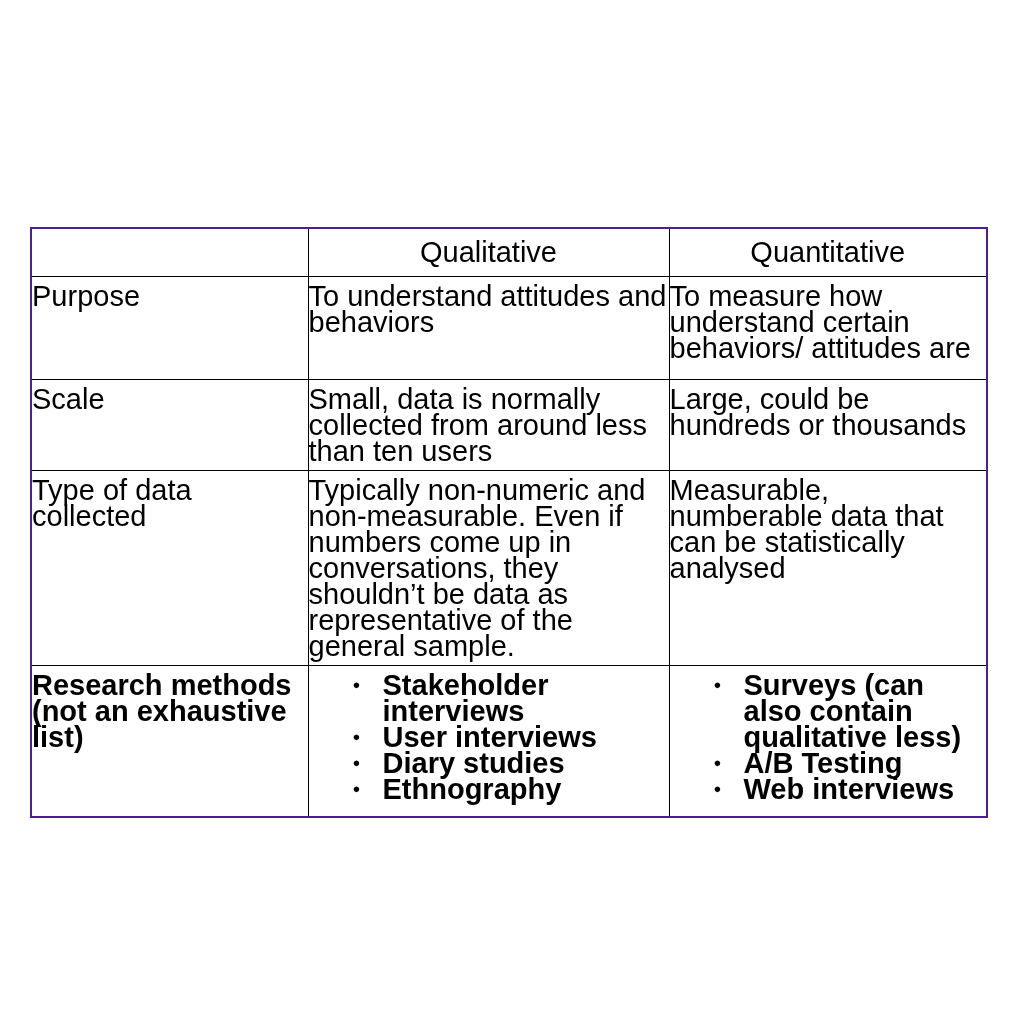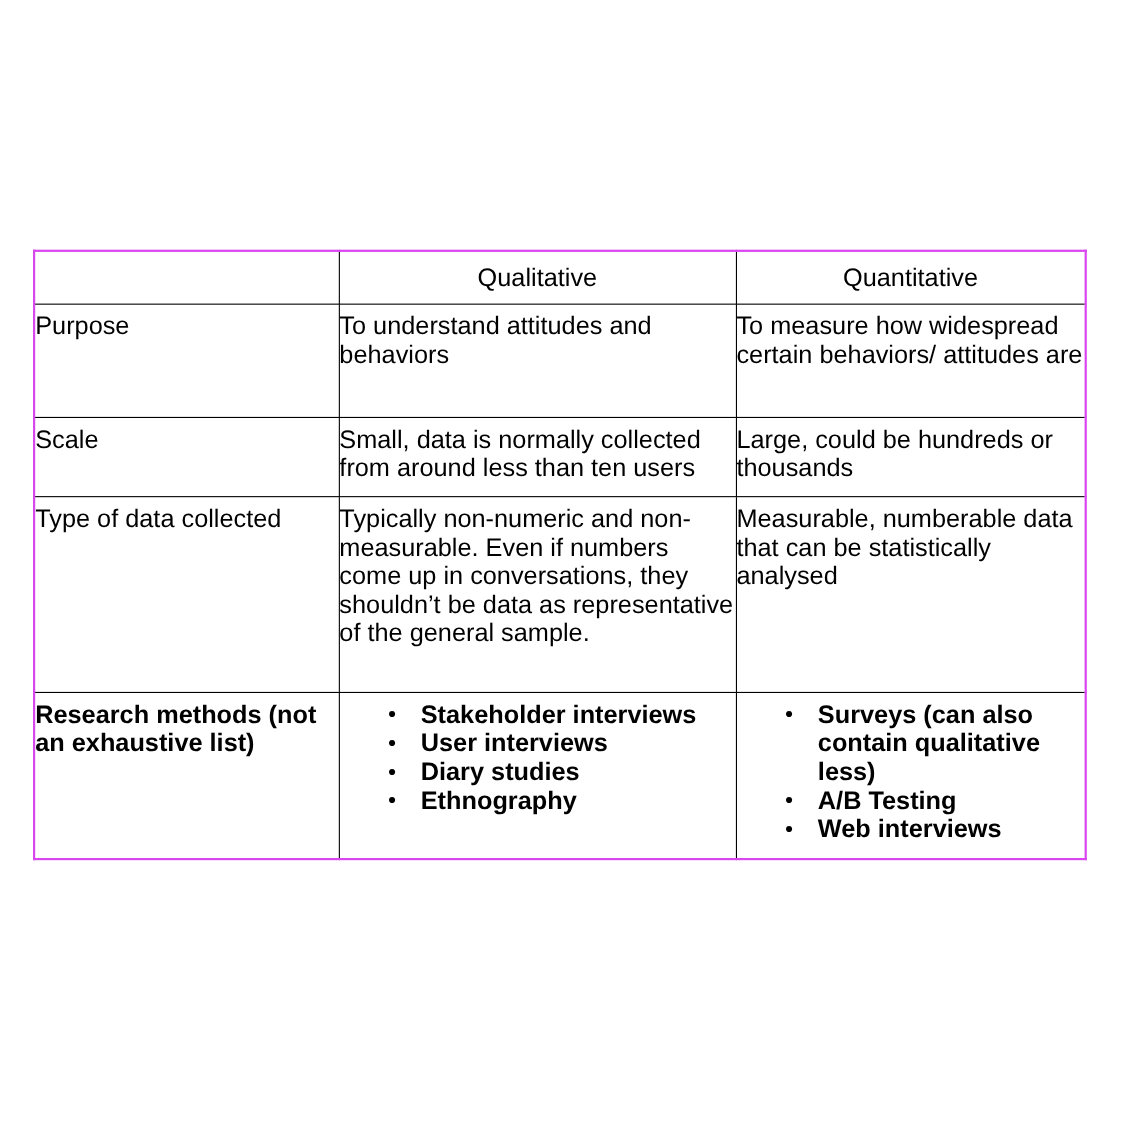--- a/index.html
+++ b/index.html
@@ -15,23 +15,23 @@
     width: 1024px; height: 1024px;
     background: #ffffff;
     overflow: hidden;
   }
   table.cmp {
     position: absolute;
     left: 30px; top: 227px;
     width: 956px;
     border-collapse: collapse;
     table-layout: fixed;
-    font-size: 23px;
+    font-size: 29px;
     line-height: 26px;
-    border: 2px solid #d946ef;
+    border: 2px solid #4c1d95;
   }
   table.cmp col.c1 { width: 277px; }
   table.cmp col.c2 { width: 361px; }
   table.cmp col.c3 { width: 318px; }
   table.cmp td {
     border: 1.5px solid #000000;
     vertical-align: top;
     padding: 6px 0;
     overflow: hidden;
   }
@@ -75,21 +75,21 @@
     <tbody>
       <tr class="r-header">
         <td></td>
         <td>Qualitative</td>
         <td>Quantitative</td>
       </tr>
 
       <tr class="r-purpose">
         <td>Purpose</td>
         <td>To understand attitudes and behaviors</td>
-        <td>To measure how widespread certain behaviors/ attitudes are</td>
+        <td>To measure how understand certain behaviors/ attitudes are</td>
       </tr>
 
       <tr class="r-scale">
         <td>Scale</td>
         <td>Small, data is normally collected from around less than ten users</td>
         <td>Large, could be hundreds or thousands</td>
       </tr>
 
       <tr class="r-type">
         <td>Type of data collected</td>

